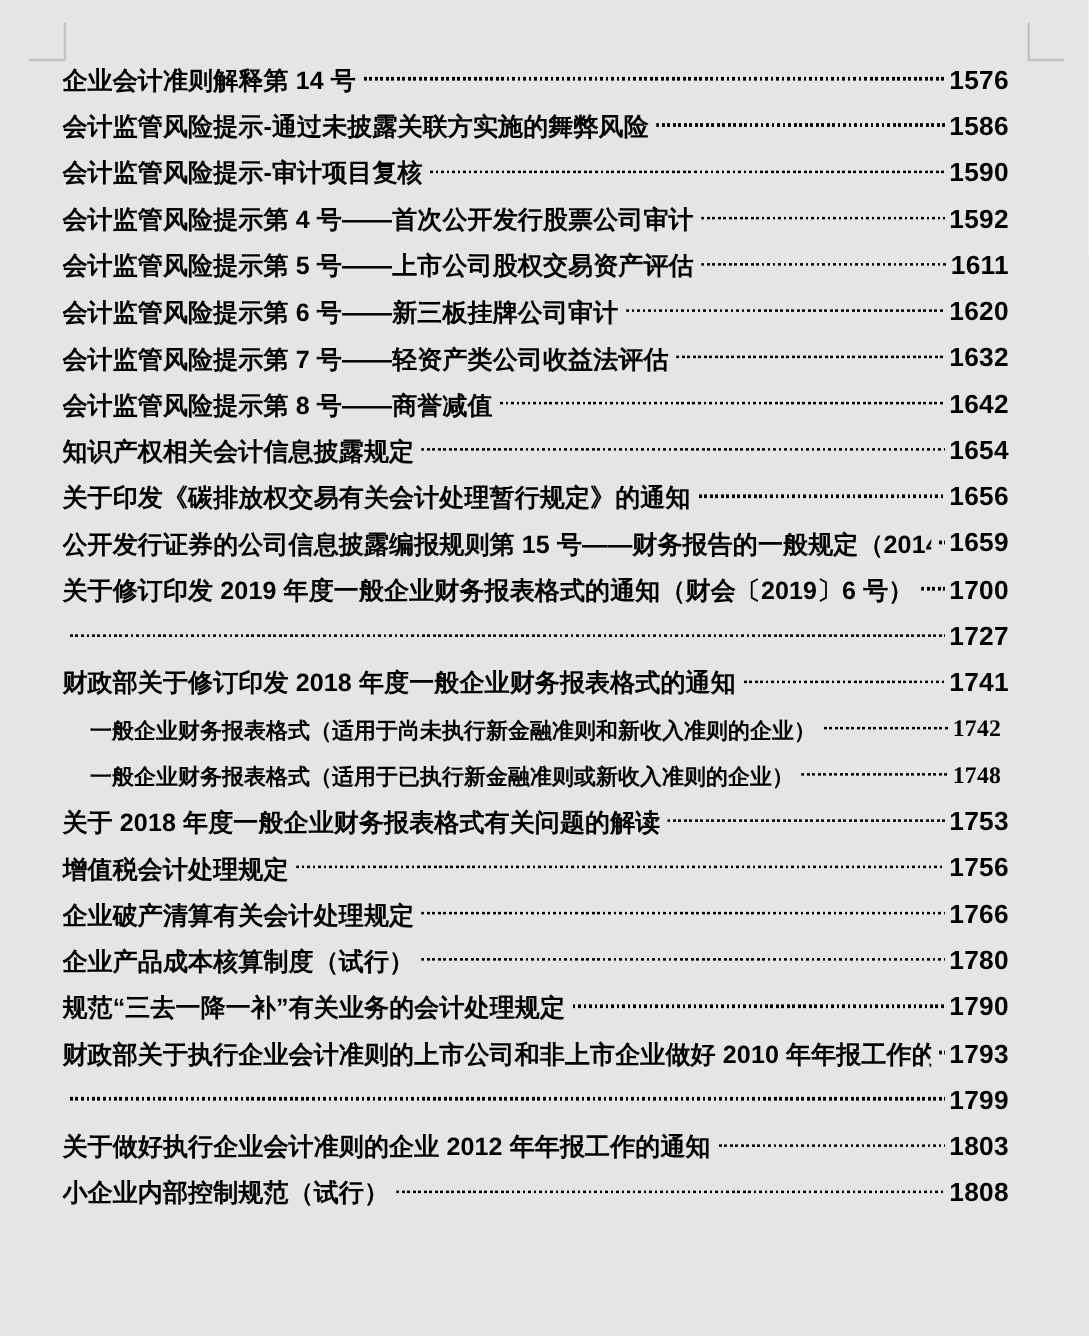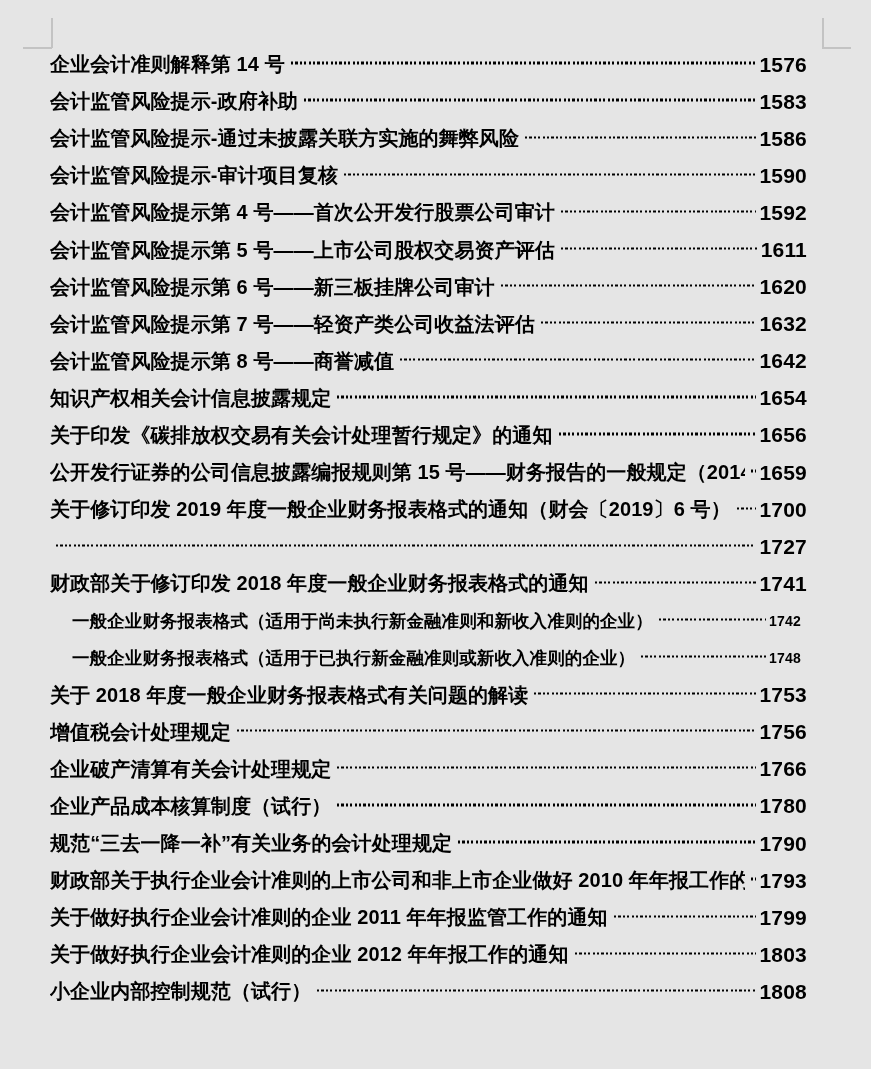--- a/index.html
+++ b/index.html
@@ -58,44 +58,39 @@
     );
   }
   .row .num {
     flex: 0 0 auto;
     font-size: 21px;
     letter-spacing: 0.2px;
   }
   
   .row.sub { padding-left: 22px; padding-right: 6px; }
   .row.sub .title { font-size: 17.5px; }
-  .row.sub .num   { font-size: 14px; }
+  .row.sub .num   { font-size: 19px; font-family: Liberation Serif, serif; }
 </style>
 </head>
 <body>
 
 <div class="page">
 
   <div class="mark mark-left-v"></div>
   <div class="mark mark-left-h"></div>
   <div class="mark mark-right-v"></div>
   <div class="mark mark-right-h"></div>
 
   <div class="toc">
   <div class="row">
     <span class="title">企业会计准则解释第 14 号</span>
     <span class="leader"></span>
     <span class="num">1576</span>
   </div>
 
-  <div class="row">
-    <span class="title">会计监管风险提示-政府补助</span>
-    <span class="leader"></span>
-    <span class="num">1583</span>
-  </div>
 
   <div class="row">
     <span class="title">会计监管风险提示-通过未披露关联方实施的舞弊风险</span>
     <span class="leader"></span>
     <span class="num">1586</span>
   </div>
 
   <div class="row">
     <span class="title">会计监管风险提示-审计项目复核</span>
     <span class="leader"></span>
@@ -210,21 +205,20 @@
     <span class="num">1790</span>
   </div>
 
   <div class="row">
     <span class="title">财政部关于执行企业会计准则的上市公司和非上市企业做好 2010 年年报工作的通知</span>
     <span class="leader"></span>
     <span class="num">1793</span>
   </div>
 
   <div class="row">
-    <span class="title">关于做好执行企业会计准则的企业 2011 年年报监管工作的通知</span>
     <span class="leader"></span>
     <span class="num">1799</span>
   </div>
 
   <div class="row">
     <span class="title">关于做好执行企业会计准则的企业 2012 年年报工作的通知</span>
     <span class="leader"></span>
     <span class="num">1803</span>
   </div>
 

